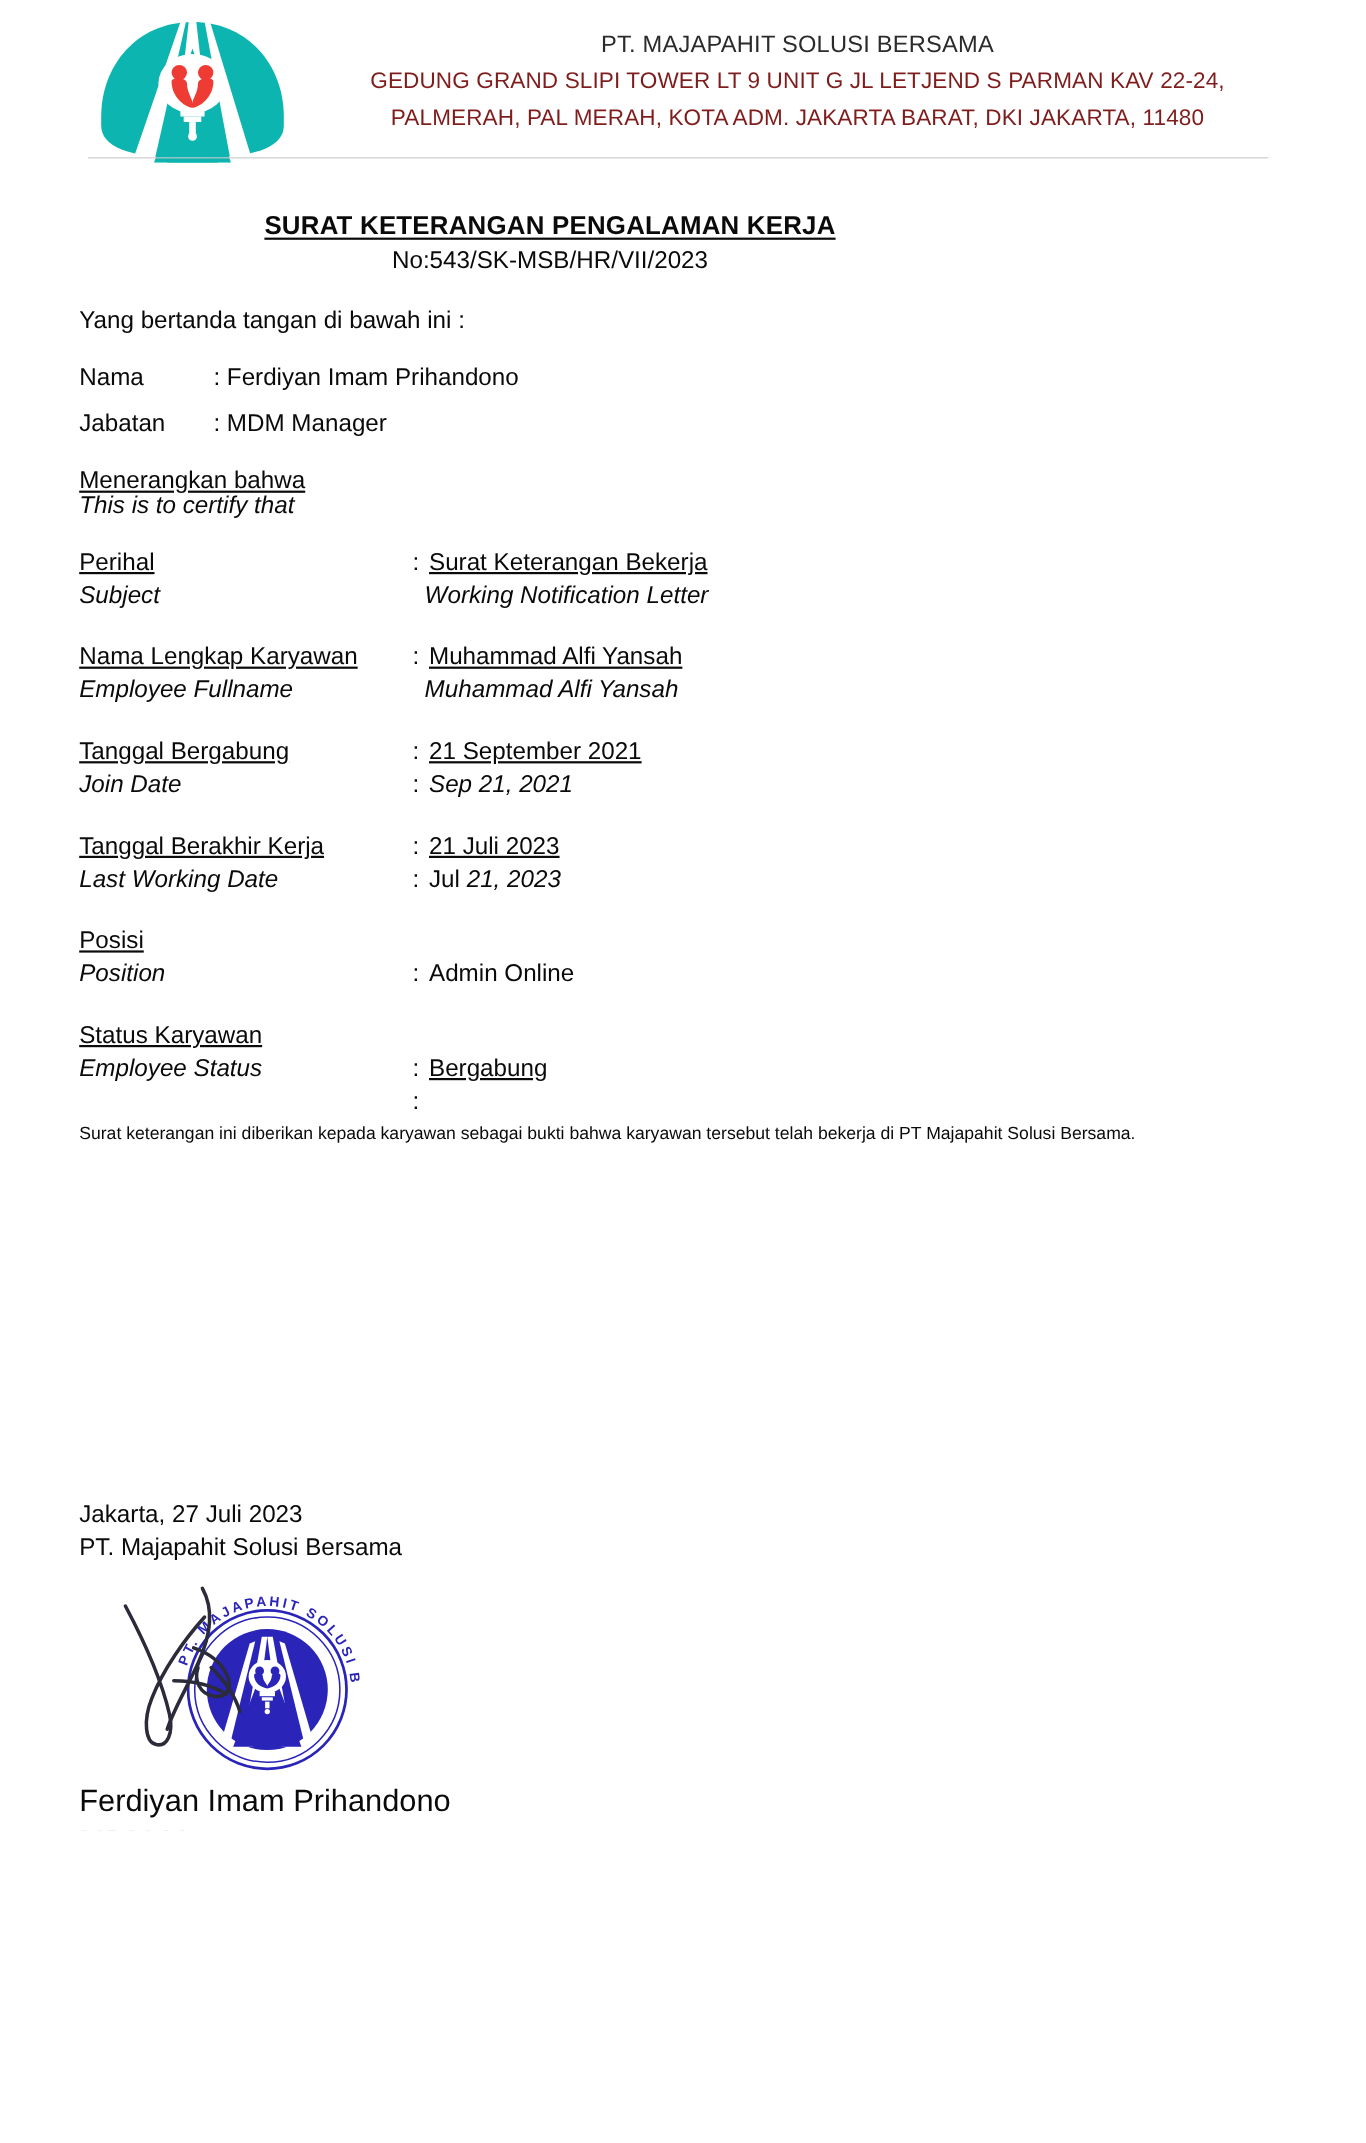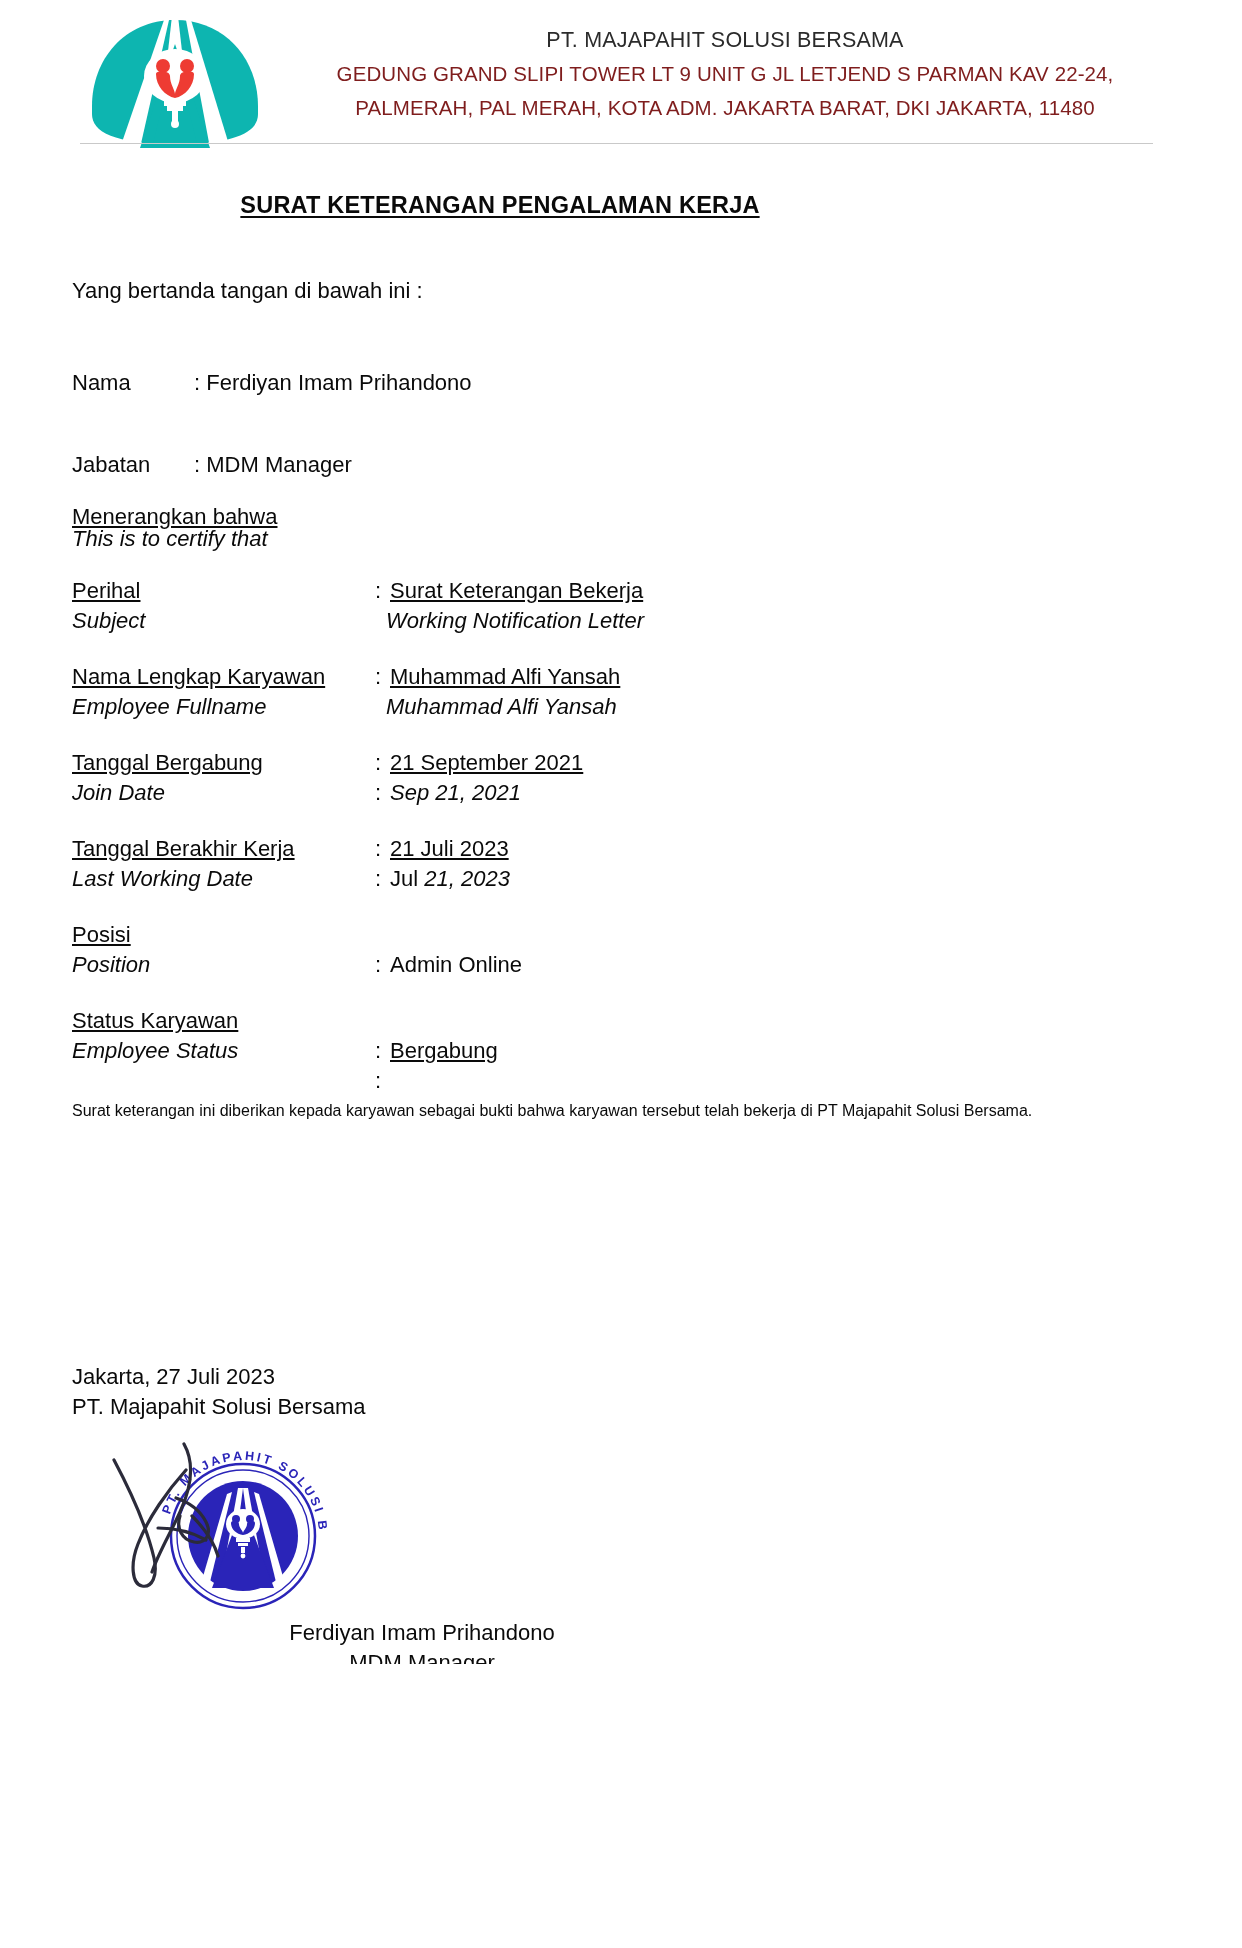--- a/index.html
+++ b/index.html
@@ -103,21 +103,20 @@
   .u   { text-decoration: underline; text-underline-offset: 2px; }
   .it  { font-style: italic; }
   .sp  { height: 22px; }
   .sp-sm { height: 12px; }
   .sp-lg { height: 30px; }
 
   
   .kv {
     position: relative;
     height: 30px;
-    margin-top: 40px;
   }
   .kv .k {
     position: absolute;
     left: 0;
     top: 0;
   }
   .kv .v {
     position: absolute;
     left: 122px;
     top: 0;
@@ -170,23 +169,22 @@
     left: 88px;
     top: 1432px;
     width: 260px;
     height: 180px;
   }
   .closing-names {
     position: absolute;
     left: 72px;
     top: 1618px;
     width: 700px;
-    font-size: 22px;
+    font-size: 28px;
     line-height: 1.35;
-    text-align: center;
   }
 </style>
 </head>
 <body>
 
 <div class="page">
 
   <div class="letterhead">
 
     <div class="logo-wrap">
@@ -219,20 +217,21 @@
       <div class="company-addr">GEDUNG GRAND SLIPI TOWER LT 9 UNIT G JL LETJEND S PARMAN KAV 22-24,</div>
       <div class="company-addr">PALMERAH, PAL MERAH, KOTA ADM. JAKARTA BARAT, DKI JAKARTA, 11480</div>
     </div>
 
     <div class="header-rule"></div>
   </div>
 
   <div class="doc-title">
     <span>SURAT KETERANGAN PENGALAMAN KERJA</span>
   </div>
+  <div class="doc-number">No:543/SK-MSB/HR/VII/2023</div>
 
   <div class="body-area">
 
     <div class="line">Yang bertanda tangan di bawah ini :</div>
     <div class="sp-lg"></div>
 
     <div class="kv">
       <span class="k">Nama</span>
       <span class="v">: Ferdiyan Imam Prihandono</span>
     </div>

